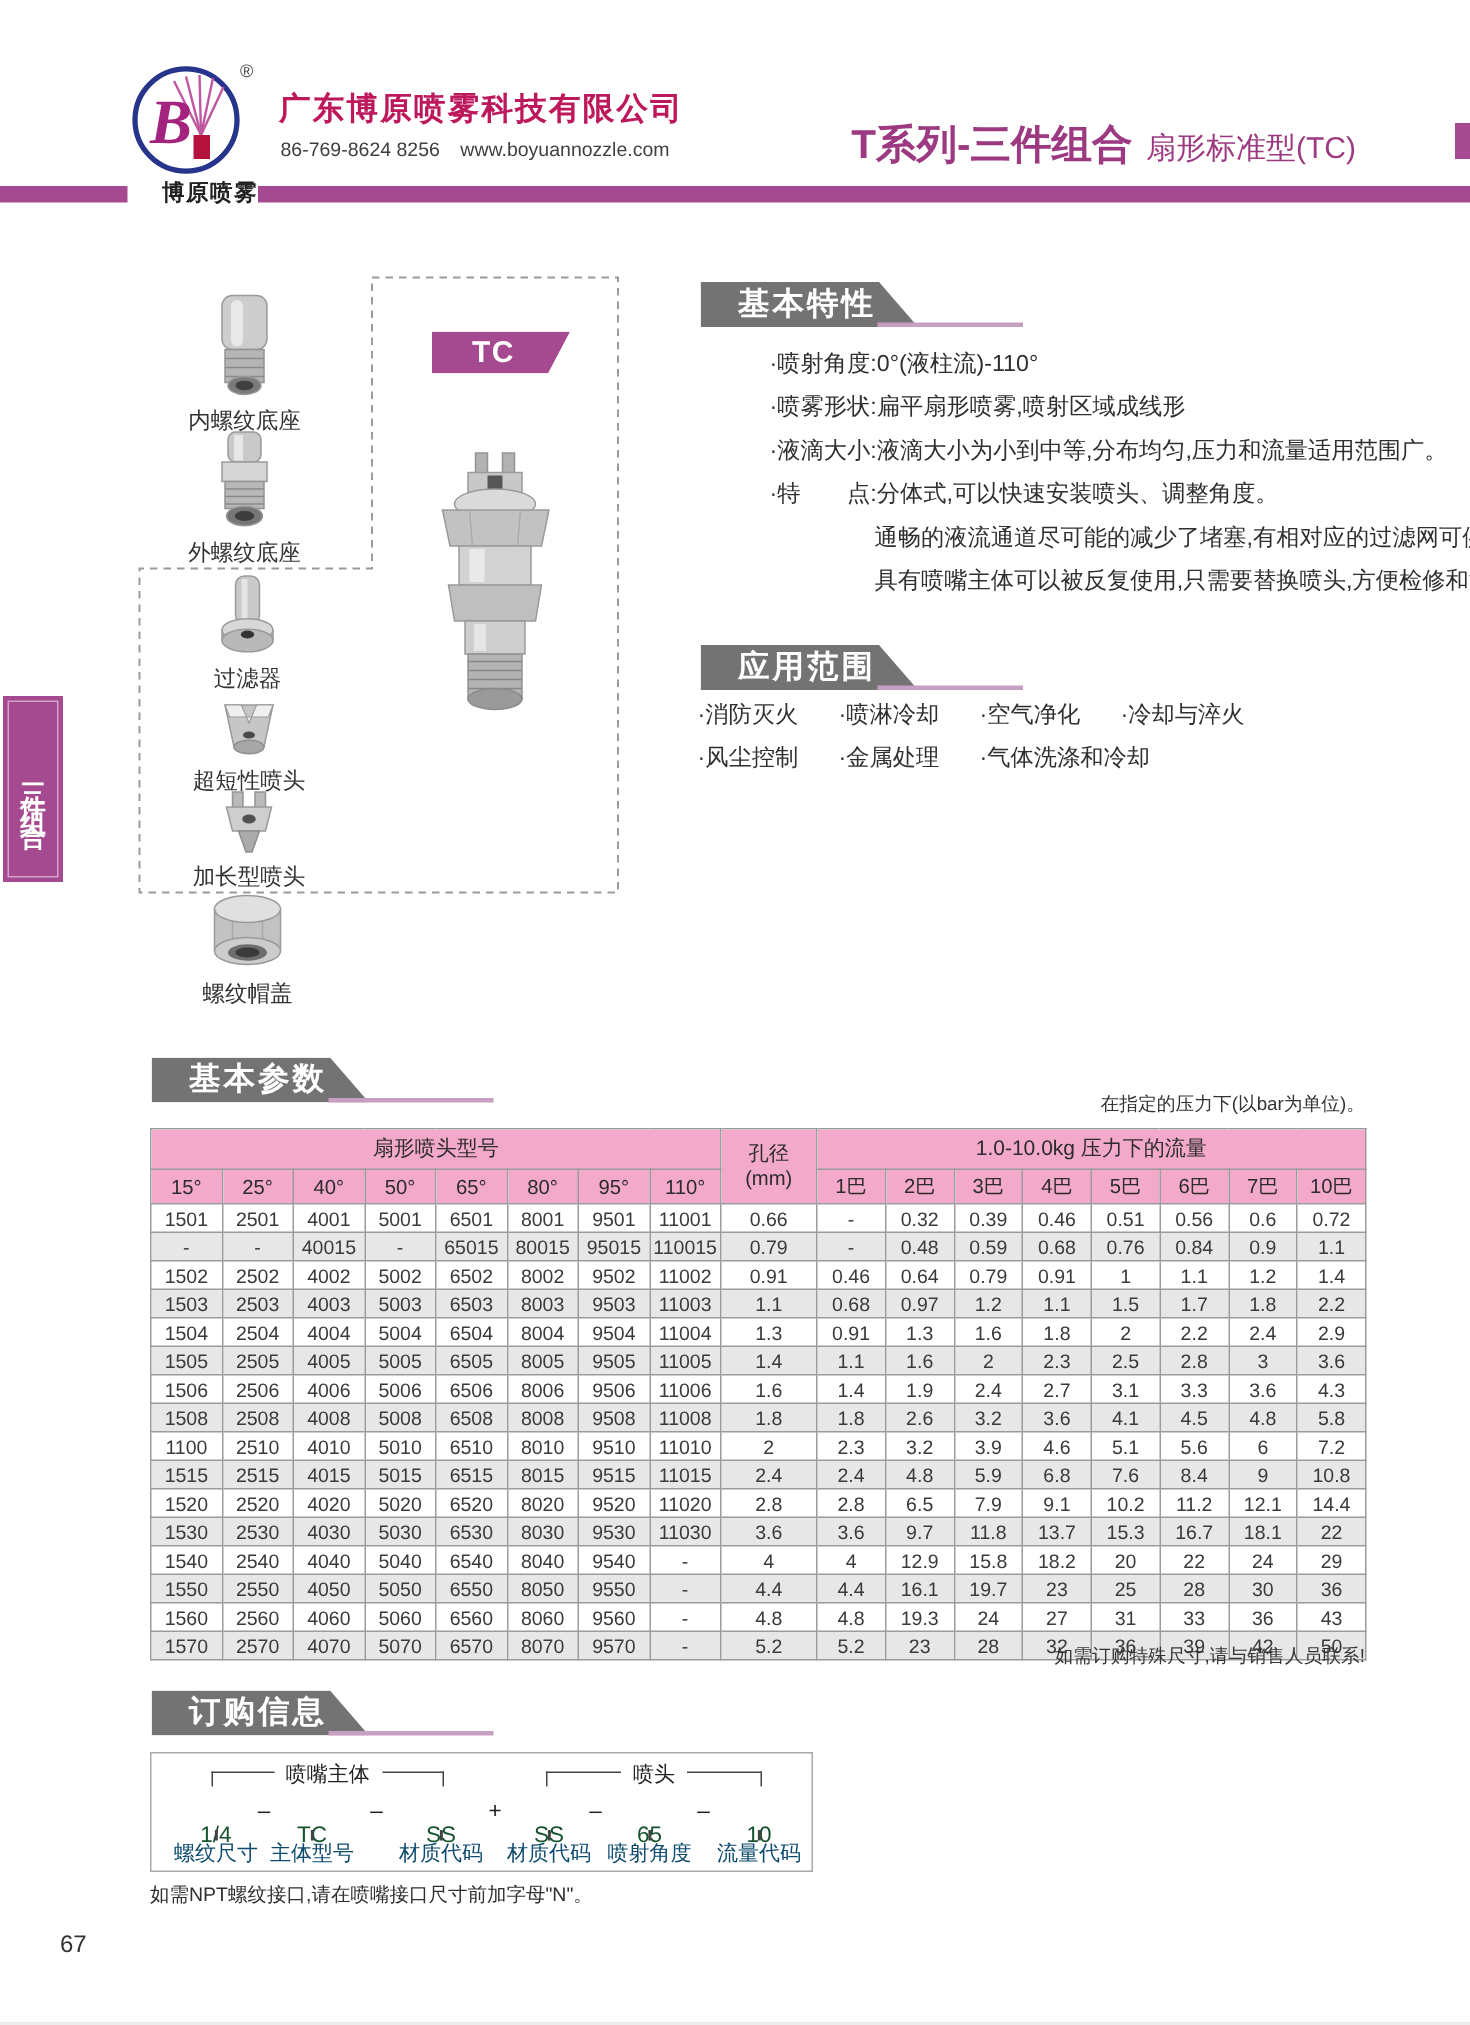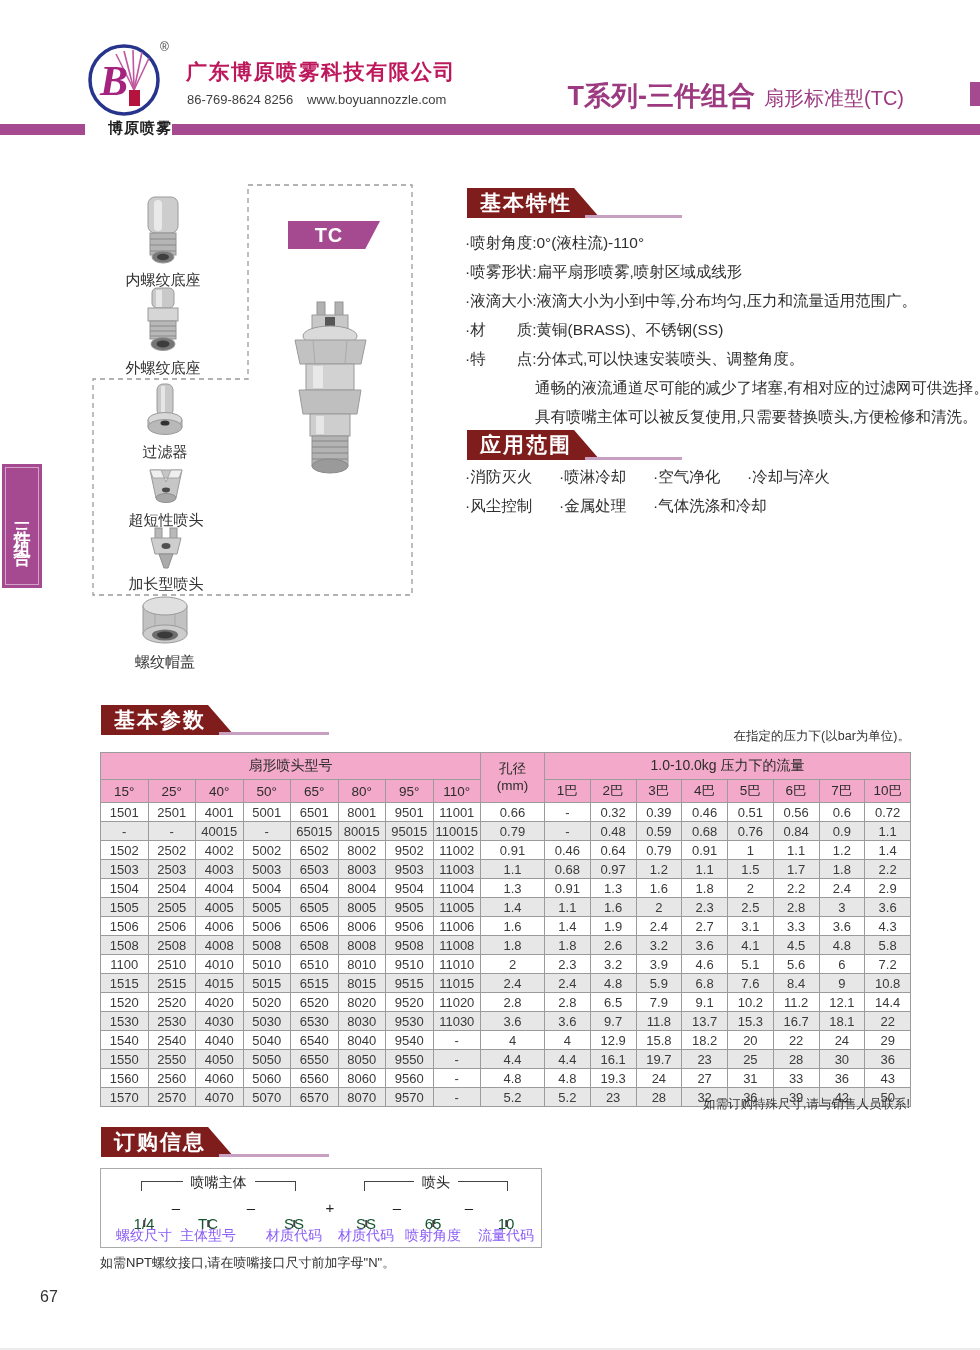--- a/index.html
+++ b/index.html
@@ -36,28 +36,28 @@
     position:absolute;left:2px;top:464px;width:40px;height:124px;background:#a54a90;
     display:flex;align-items:center;justify-content:center;
     outline:1px solid rgba(255,255,255,.5);outline-offset:-4px;
   }
   .side-tab span{
     writing-mode:vertical-rl;text-orientation:upright;color:#fff;
     font-size:17px;font-weight:bold;letter-spacing:9px;
   }
   
   .badge{
-    position:absolute;height:30px;background:#7f1d1d;color:#fff;font-weight:bold;
-    font-size:21px;line-height:30px;padding:0 28px 0 13px;letter-spacing:2px;
+    position:absolute;height:30px;background:#737373;color:#fff;font-weight:bold;
+    font-size:21px;line-height:30px;padding:0 28px 0 25px;letter-spacing:2px;
     clip-path:polygon(0 0,calc(100% - 26px) 0,100% 100%,0 100%);white-space:nowrap;
   }
   .badge-underline{position:absolute;height:3px;background:#c79fc0;}
   
   .features-list{position:absolute;left:465px;top:228px;width:500px;font-size:15.5px;color:#2f2f2f;}
-  .feature-line{line-height:29px;white-space:nowrap;}
+  .feature-line{line-height:29px;white-space:nowrap;margin-left:48px;}
   .feature-line.indent{padding-left:70px;}
   .apps{position:absolute;left:465px;top:462px;width:500px;font-size:15.5px;color:#2f2f2f;}
   .apps-row{display:flex;line-height:29px;}
   .apps-row span{width:94px;white-space:nowrap;}
   .apps-row span:last-child{width:auto;}
   
   .pressure-note{position:absolute;left:540px;top:728px;width:370px;text-align:right;font-size:12.5px;color:#333;}
   .table-wrap{position:absolute;left:100px;top:752px;}
   table.param{border-collapse:collapse;table-layout:fixed;width:810px;}
   table.param th,table.param td{border:1px solid #9b9b9b;text-align:center;padding:0;overflow:hidden;}
@@ -67,21 +67,21 @@
   table.param tbody td{height:18px;font-size:13px;color:#3a3a3a;background:#fff;}
   table.param tbody tr:nth-child(even) td{background:#e7e7e7;}
   .table-footnote{position:absolute;left:540px;top:1096px;width:370px;text-align:right;font-size:12.5px;color:#333;}
   
   .order-box{position:absolute;left:100px;top:1168px;width:440px;height:78px;border:1px solid #a9a9a9;background:#fff;}
   .bracket{position:absolute;top:12px;height:9px;border:1.5px solid #444;border-bottom:none;}
   .bracket-label{position:absolute;top:-8px;left:50%;transform:translateX(-50%);background:#fff;padding:0 8px;font-size:14px;color:#222;white-space:nowrap;line-height:16px;}
   .ocode{position:absolute;top:46px;transform:translateX(-50%);font-size:15px;color:#14532d;white-space:nowrap;}
   .osym{position:absolute;top:30px;transform:translateX(-50%);font-size:15px;color:#222;}
   .otick{position:absolute;top:51px;width:1.5px;height:7px;background:#444;transform:translateX(-50%);}
-  .olabel{position:absolute;top:58px;transform:translateX(-50%);font-size:14px;color:#8b5cf6;white-space:nowrap;}
+  .olabel{position:absolute;top:58px;transform:translateX(-50%);font-size:14px;color:#0c4a6e;white-space:nowrap;}
   .npt-note{position:absolute;left:100px;top:1254px;font-size:13px;color:#2f2f2f;}
   
   .page-number{position:absolute;left:40px;top:1288px;font-size:16px;color:#333;}
   .page-edge{position:absolute;left:0;bottom:0;width:100%;height:2px;background:#ececec;}
 </style>
 </head>
 <body>
 
 <div class="sheet">
 
@@ -221,21 +221,20 @@
   <div class="side-tab">
     <span>三件组合</span>
   </div>
 
   <div class="badge" style="left:467px;top:188px;">基本特性</div>
   <div class="badge-underline" style="left:585px;top:215px;width:97px;"></div>
   <div class="features-list">
     <div class="feature-line">·喷射角度:0°(液柱流)-110°</div>
     <div class="feature-line">·喷雾形状:扁平扇形喷雾,喷射区域成线形</div>
     <div class="feature-line">·液滴大小:液滴大小为小到中等,分布均匀,压力和流量适用范围广。</div>
-    <div class="feature-line">·材　　质:黄铜(BRASS)、不锈钢(SS)</div>
     <div class="feature-line">·特　　点:分体式,可以快速安装喷头、调整角度。</div>
     <div class="feature-line indent">通畅的液流通道尽可能的减少了堵塞,有相对应的过滤网可供选择。</div>
     <div class="feature-line indent">具有喷嘴主体可以被反复使用,只需要替换喷头,方便检修和清洗。</div>
   </div>
 
   <div class="badge" style="left:467px;top:430px;">应用范围</div>
   <div class="badge-underline" style="left:585px;top:457px;width:97px;"></div>
   <div class="apps">
     <div class="apps-row">
       <span>·消防灭火</span>

